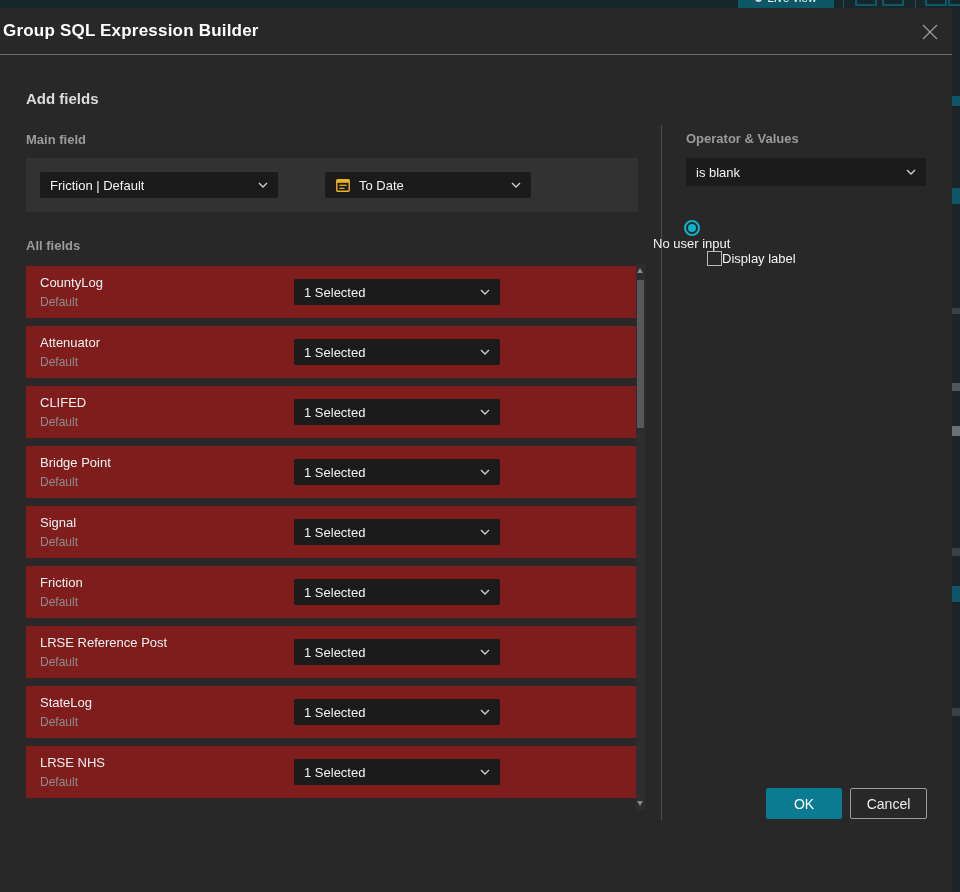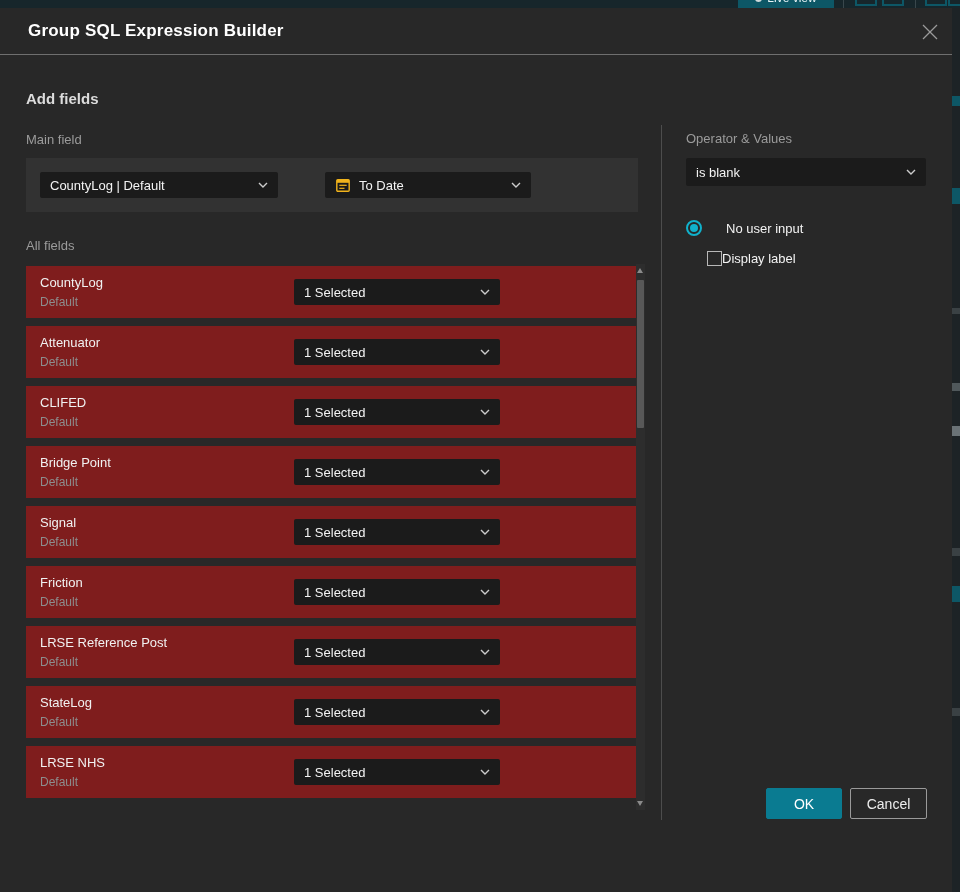--- a/index.html
+++ b/index.html
@@ -38,33 +38,33 @@
   .dialog {
     position:absolute; left:0; top:8px; width:952px; height:884px;
     background:#282828;
   }
   .dlg-header {
     position:absolute; left:0; top:0; width:100%; height:47px;
     border-bottom:1px solid #6f6f6f;
     display:flex; align-items:center;
   }
   .dlg-title {
-    padding-left:28px; font-size:17px; font-weight:700; color:#ffffff;
+    padding-left:3px; font-size:17px; font-weight:700; color:#ffffff;
     letter-spacing:0.2px;
   }
   .dlg-close {
     position:absolute; right:10px; top:12px; width:24px; height:24px;
     display:flex; align-items:center; justify-content:center; cursor:pointer;
   }
 
   .section-heading {
     position:absolute; left:26px; top:82px;
     font-size:15px; font-weight:700; color:#dcdcdc;
   }
-  .sub-label { font-size:13px; font-weight:400; color:#9b9b9b; position:absolute; }
+  .sub-label { font-size:13px; font-weight:700; color:#9b9b9b; position:absolute; }
   .lbl-mainfield { left:26px; top:124px; }
   .lbl-allfields { left:26px; top:230px; }
   .lbl-operator  { left:686px; top:123px; }
 
   .main-panel {
     position:absolute; left:26px; top:150px; width:612px; height:54px;
     background:#323232;
   }
 
   .dropdown {
@@ -116,22 +116,22 @@
   
   .v-divider {
     position:absolute; left:661px; top:117px; width:1px; height:695px;
     background:#4d4d4d;
   }
 
   
   .dd-operator { position:absolute; left:686px; top:150px; width:240px; height:28px; }
 
   .radio-row {
-    position:absolute; left:686px; top:212px;
-    display:flex; align-items:center; gap:24px; cursor:pointer;
+    position:absolute; left:653px; top:212px;
+    display:flex; align-items:center; gap:0; cursor:pointer;flex-direction:column;
   }
   .radio-outer {
     width:16px; height:16px; border-radius:50%;
     border:2px solid #10b2cc; position:relative; background:transparent;
   }
   .radio-outer::after {
     content:''; position:absolute; inset:2px; border-radius:50%; background:#10b2cc;
   }
   .radio-label { font-size:13px; color:#f3f3f3; }
 
@@ -197,21 +197,21 @@
     </span>
   </div>
 
   <div class="section-heading">Add fields</div>
 
   <div class="sub-label lbl-mainfield">Main field</div>
 
   <div class="main-panel">
     <div class="dropdown dd-field">
       <span class="dd-left">
-        <span class="dd-text">CountyLog | Default</span>
+        <span class="dd-text">Friction | Default</span>
       </span>
       <svg width="10" height="6" viewBox="0 0 10 6">
         <path d="M1 1 L5 5 L9 1" fill="none" stroke="#cccccc" stroke-width="1.4"></path>
       </svg>
     </div>
     <div class="dropdown dd-date">
       <span class="dd-left">
         <svg width="16" height="16" viewBox="0 0 16 16">
           <rect x="1.8" y="2.8" width="12.4" height="11.4" rx="1" fill="none" stroke="#f1b31c" stroke-width="1.4"></rect>
           <rect x="1.8" y="2.8" width="12.4" height="3" fill="#f1b31c"></rect>

